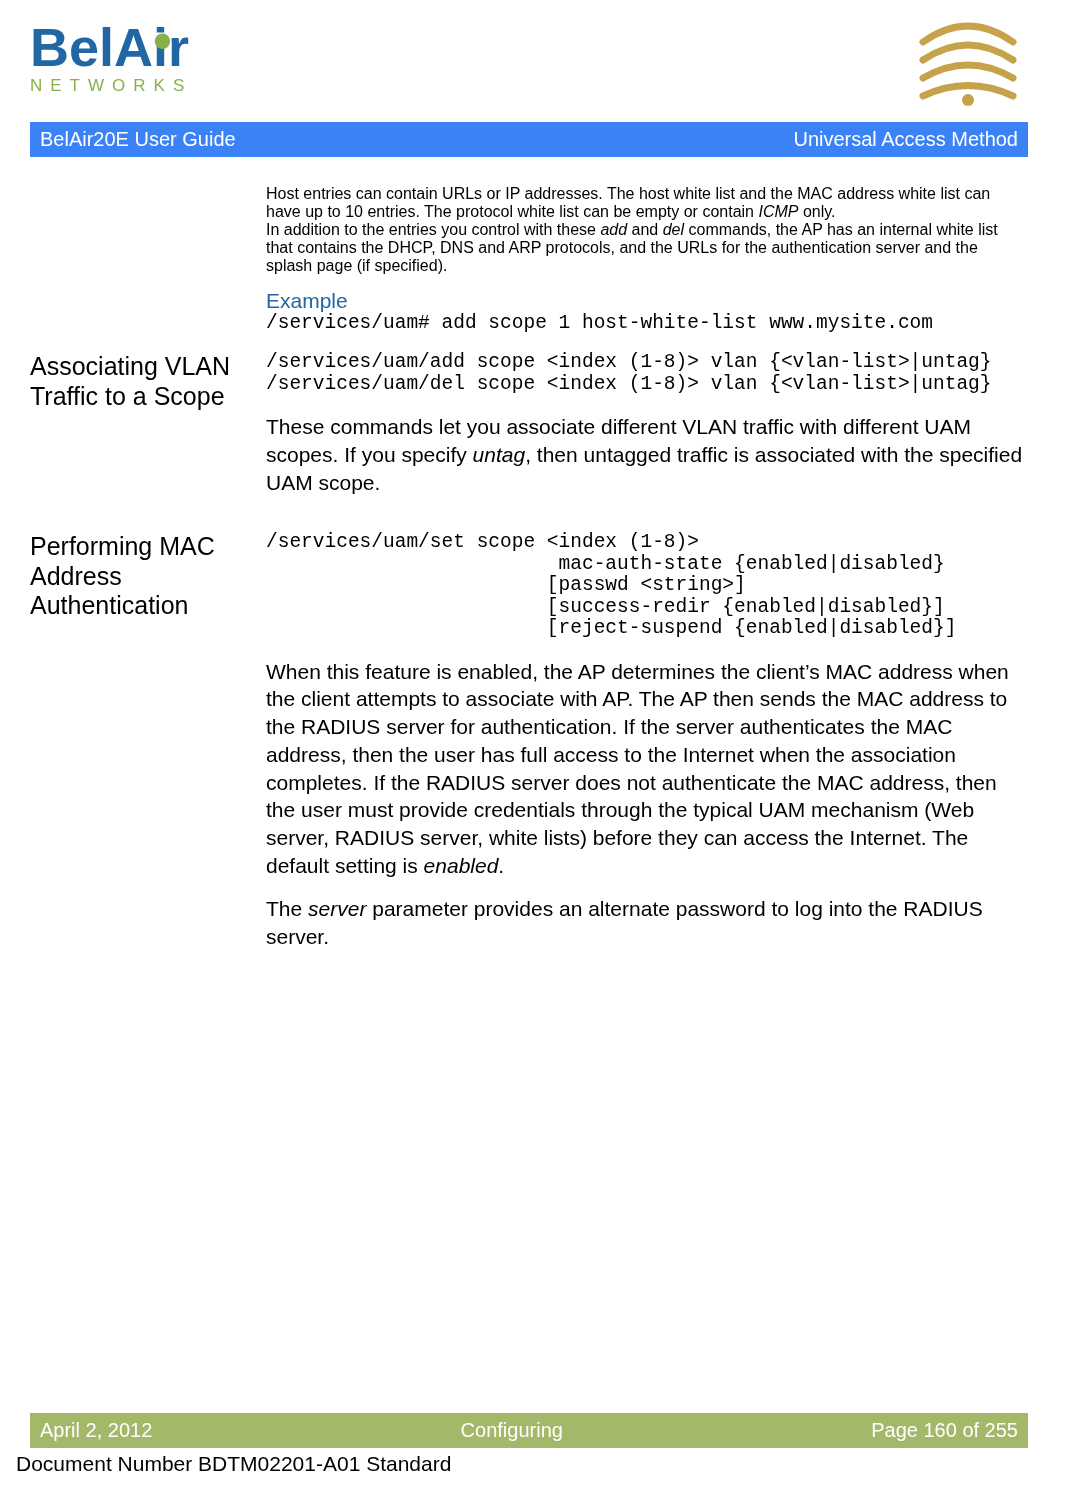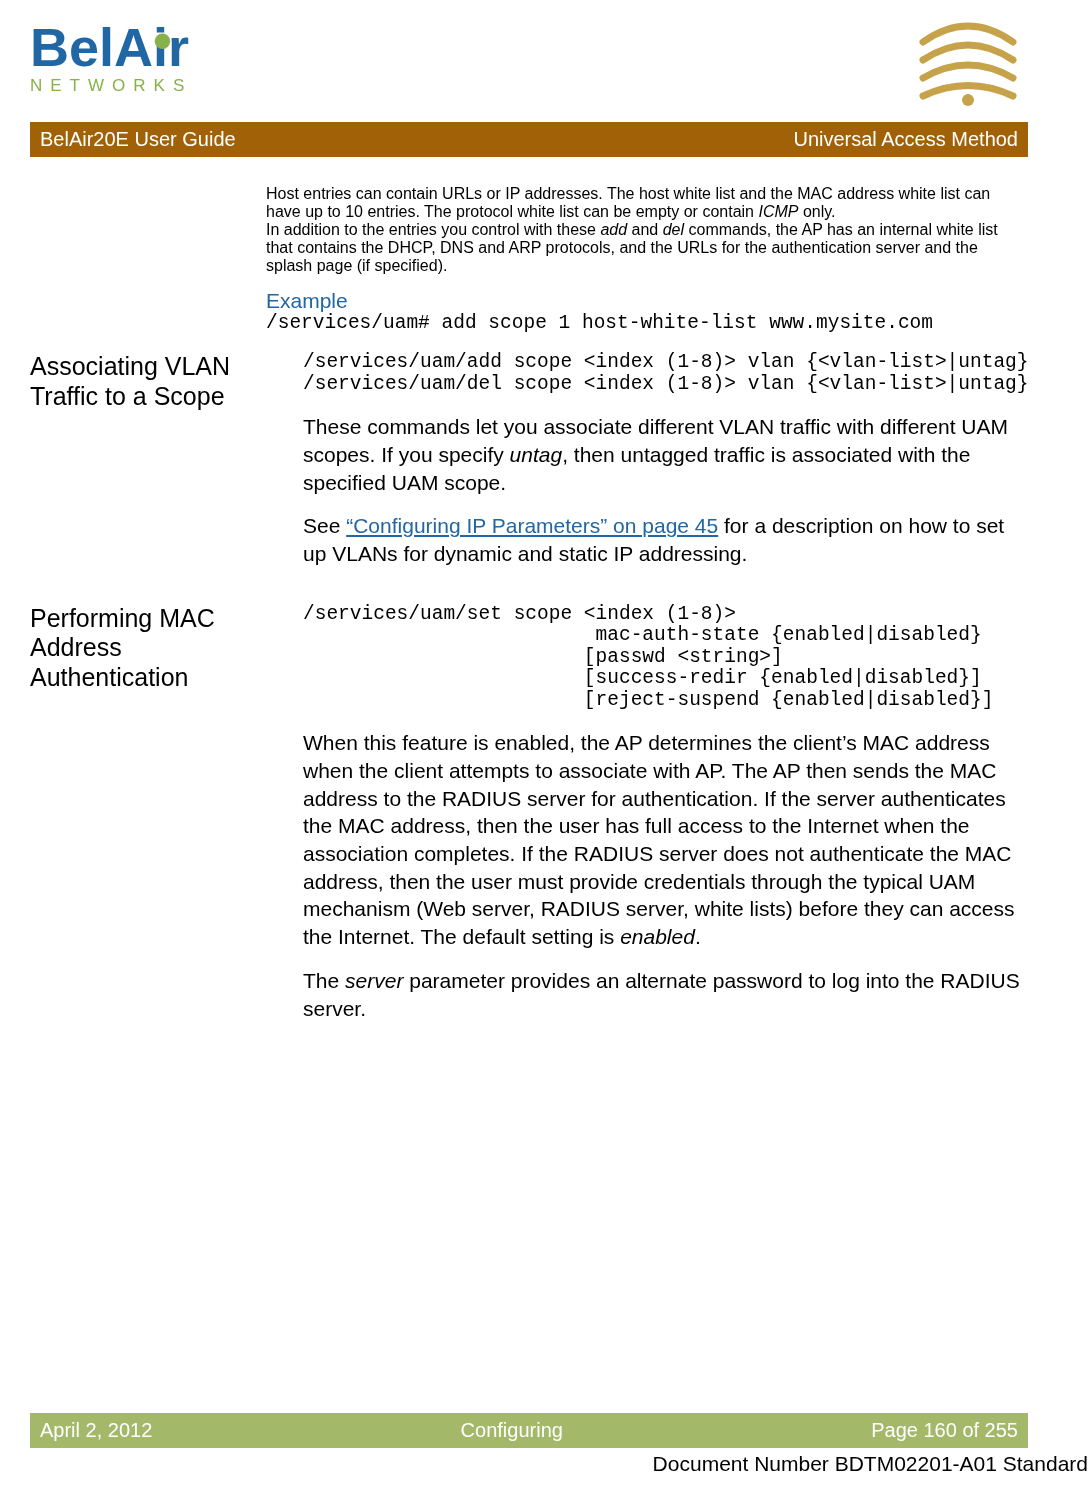--- a/index.html
+++ b/index.html
@@ -5,34 +5,34 @@
   * { margin: 0; padding: 0; box-sizing: border-box; }
   html, body { width: 1088px; height: 1511px; background: #fff; font-family: Arial, Helvetica, sans-serif; }
   .page { width: 1088px; height: 1476px; position: relative; padding: 20px 60px 0 30px; }
   .header { display: flex; justify-content: space-between; align-items: flex-start; padding: 0 0 10px 0; }
   .logo-left { display: flex; flex-direction: column; }
   .logo-left .brand { font-size: 54px; font-weight: 700; color: #2067a4; letter-spacing: 0; line-height: 1; }
   .logo-left .brand .dot { color: #88b04b; }
   .logo-left .sub { font-size: 17px; color: #88b04b; letter-spacing: 8px; margin-top: 2px; }
   .logo-right { width: 120px; height: 86px; }
   .logo-right svg { width: 100%; height: 100%; }
-  .banner { background: #a16207; color: #fff; font-size: 20px; padding: 6px 10px; display: flex; justify-content: space-between; align-items: center; margin-top: 6px; }
+  .banner { background: #3b82f6; color: #fff; font-size: 20px; padding: 6px 10px; display: flex; justify-content: space-between; align-items: center; margin-top: 6px; }
   .content { padding-top: 28px; display: flex; flex-direction: column; }
-  .row { display: flex; gap: 37px; }
+  .row { display: flex; }
   .leftcol { width: 236px; flex: none; font-size: 25px; line-height: 1.18; font-weight: 400; color: #000; padding-right: 14px; }
   .rightcol { flex: 1; font-size: 21px; line-height: 1.32; color: #000; }
   .rightcol p { margin-bottom: 16px; }
   .indented { padding-left: 236px; }
   em { font-style: italic; }
   .example-label { color: #2067a4; font-weight: 400; font-size: 21px; margin-top: 14px; margin-bottom: 0; }
   .code { font-family: "Courier New", monospace; font-size: 19.5px; white-space: pre; line-height: 1.1; margin-bottom: 18px; }
   .link { color: #2067a4; text-decoration: underline; cursor: pointer; }
   .footer { position: absolute; bottom: 0; left: 0; right: 0; margin-top: 30px; }
   .footer-bar { background: #a4b86a; color: #fff; font-size: 20px; padding: 6px 10px; display: flex; justify-content: space-between; align-items: center; margin: 0 60px 0 30px; }
-  .doc-num { text-align: right; font-size: 21px; padding: 4px 0 0 16px; }
+  .doc-num { text-align: left; font-size: 21px; padding: 4px 0 0 16px; }
 </style>
 </head>
 <body>
 
 <div class="page">
 
   <div class="header">
     <div class="logo-left">
       <div class="brand"><span>BelA</span><span style="position:relative;">i<span class="dot" style="position:absolute;left:0;top:-0.08em;">•</span></span><span>r</span></div>
       <div class="sub">NETWORKS</div>
@@ -69,23 +69,20 @@
     </div>
 
     <div class="row">
       <div class="leftcol">Associating VLAN Traffic to a Scope</div>
       <div class="rightcol">
         <div class="code">/services/uam/add scope &lt;index (1-8)&gt; vlan {&lt;vlan-list&gt;|untag}
 /services/uam/del scope &lt;index (1-8)&gt; vlan {&lt;vlan-list&gt;|untag}</div>
         <p>
           <span>These commands let you associate different VLAN traffic with different UAM scopes. If you specify </span><em>untag</em><span>, then untagged traffic is associated with the specified UAM scope.</span>
         </p>
-        <p>
-          <span>See </span><span class="link">“Configuring IP Parameters” on page 45</span><span> for a description on how to set up VLANs for dynamic and static IP addressing.</span>
-        </p>
       </div>
     </div>
 
     <div class="row" style="margin-top:20px;">
       <div class="leftcol">Performing MAC Address Authentication</div>
       <div class="rightcol">
         <div class="code">/services/uam/set scope &lt;index (1-8)&gt;
                          mac-auth-state {enabled|disabled}
                         [passwd &lt;string&gt;]
                         [success-redir {enabled|disabled}]

